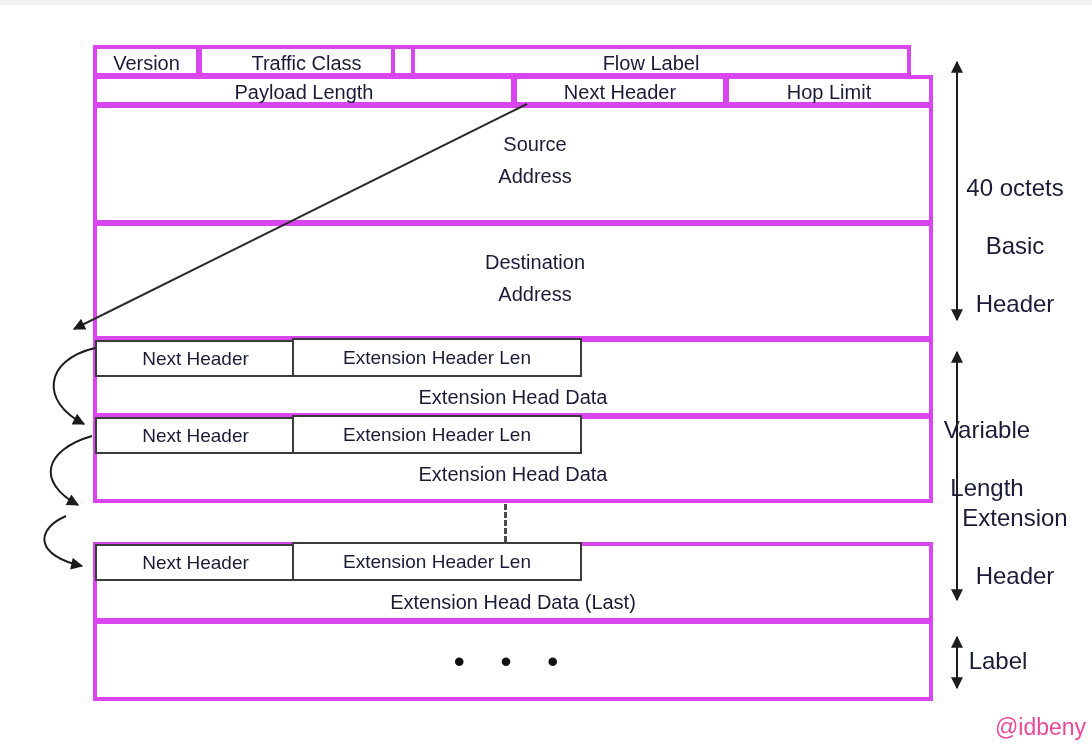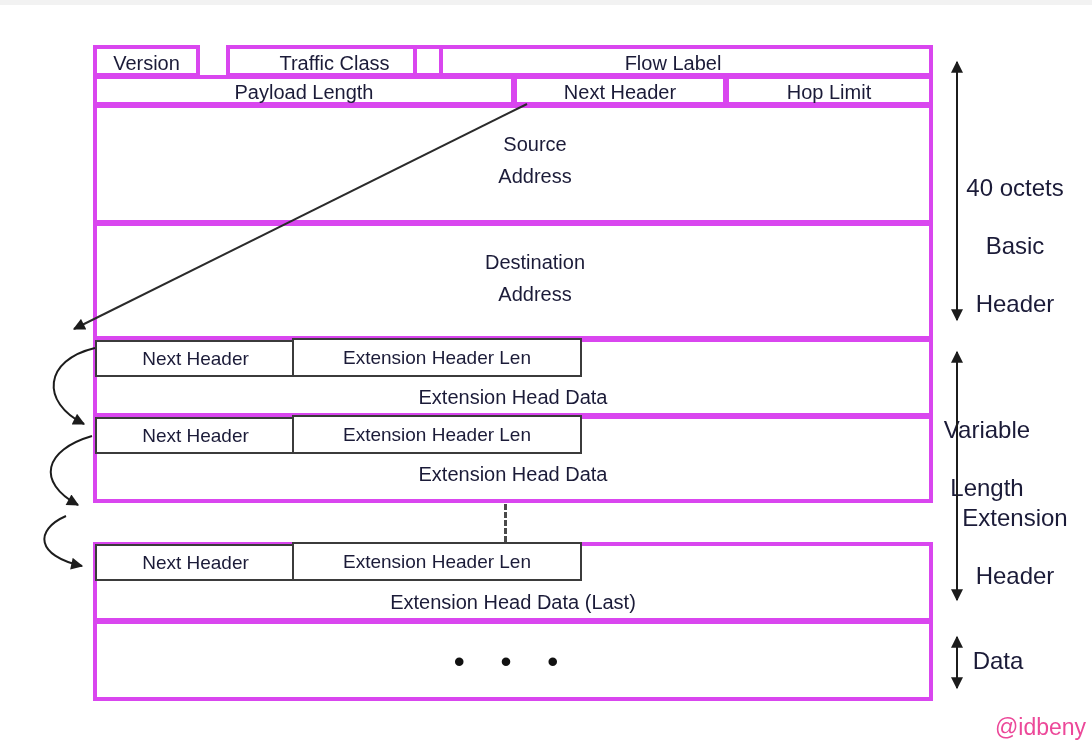--- a/index.html
+++ b/index.html
@@ -23,22 +23,22 @@
   svg.overlay{position:absolute;left:0;top:0;pointer-events:none;}
 </style>
 </head>
 <body>
 
 <div id="canvas">
 
   <div class="topstrip"></div>
 
   <div class="box cell" style="left:93px;top:45px;width:107px;height:32px;line-height:28px;">Version</div>
-  <div class="box cell" style="left:198px;top:45px;width:217px;height:32px;line-height:28px;margin-left:28px;">Traffic Class</div>
-  <div class="box cell" style="left:413px;top:45px;width:520px;height:32px;line-height:28px;">Flow Label</div>
+  <div class="box cell" style="left:198px;top:45px;width:217px;height:32px;line-height:28px;">Traffic Class</div>
+  <div class="box cell" style="left:391px;top:45px;width:520px;height:32px;line-height:28px;">Flow Label</div>
 
   <div class="box cell" style="left:93px;top:75px;width:422px;height:31px;line-height:27px;">Payload Length</div>
   <div class="box cell" style="left:513px;top:75px;width:214px;height:31px;line-height:27px;">Next Header</div>
   <div class="box cell" style="left:725px;top:75px;width:208px;height:31px;line-height:27px;">Hop Limit</div>
 
   <div class="box" style="left:93px;top:104px;width:840px;height:120px;">
     <div class="addr-text" style="top:20px;">Source</div>
     <div class="addr-text" style="top:52px;">Address</div>
   </div>
 
@@ -76,21 +76,21 @@
     <div>Header</div>
   </div>
   <div class="side-label" style="left:922px;top:386px;width:130px;">
     <div>Variable</div>
     <div>Length</div>
   </div>
   <div class="side-label" style="left:950px;top:474px;width:130px;">
     <div>Extension</div>
     <div>Header</div>
   </div>
-  <div class="side-label" style="left:958px;top:648px;width:80px;line-height:26px;">Data</div>
+  <div class="side-label" style="left:958px;top:648px;width:80px;line-height:26px;">Label</div>
 
   <div class="watermark">@idbeny</div>
 
   <svg class="overlay" width="1092" height="752" viewBox="0 0 1092 752">
     <defs>
       <marker id="ah" viewBox="0 0 10 10" refX="9" refY="5" markerWidth="7" markerHeight="6" orient="auto-start-reverse">
         <path d="M0,0 L10,5 L0,10 z" fill="#1c1c1c"></path>
       </marker>
     </defs>
 

